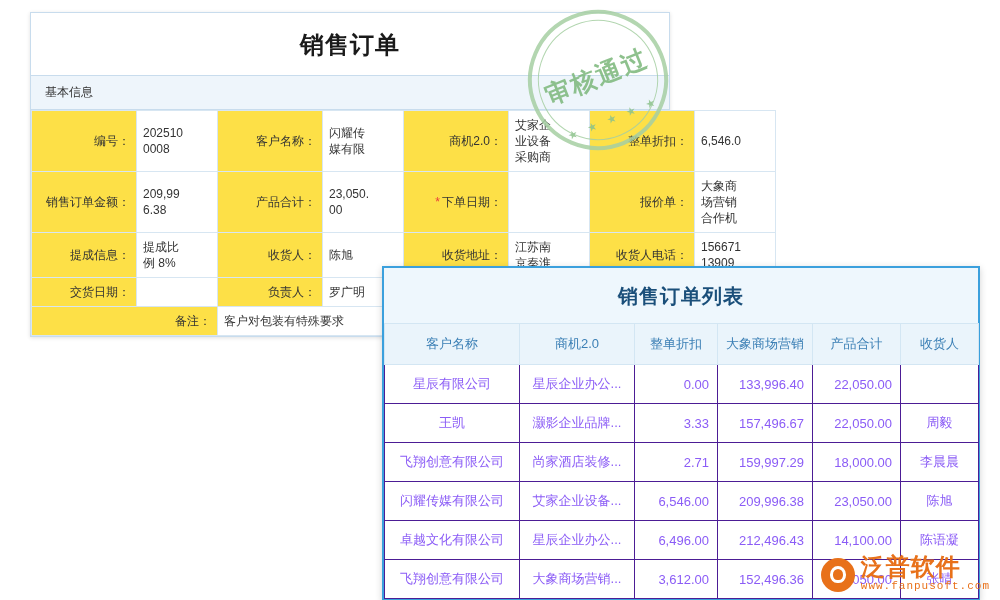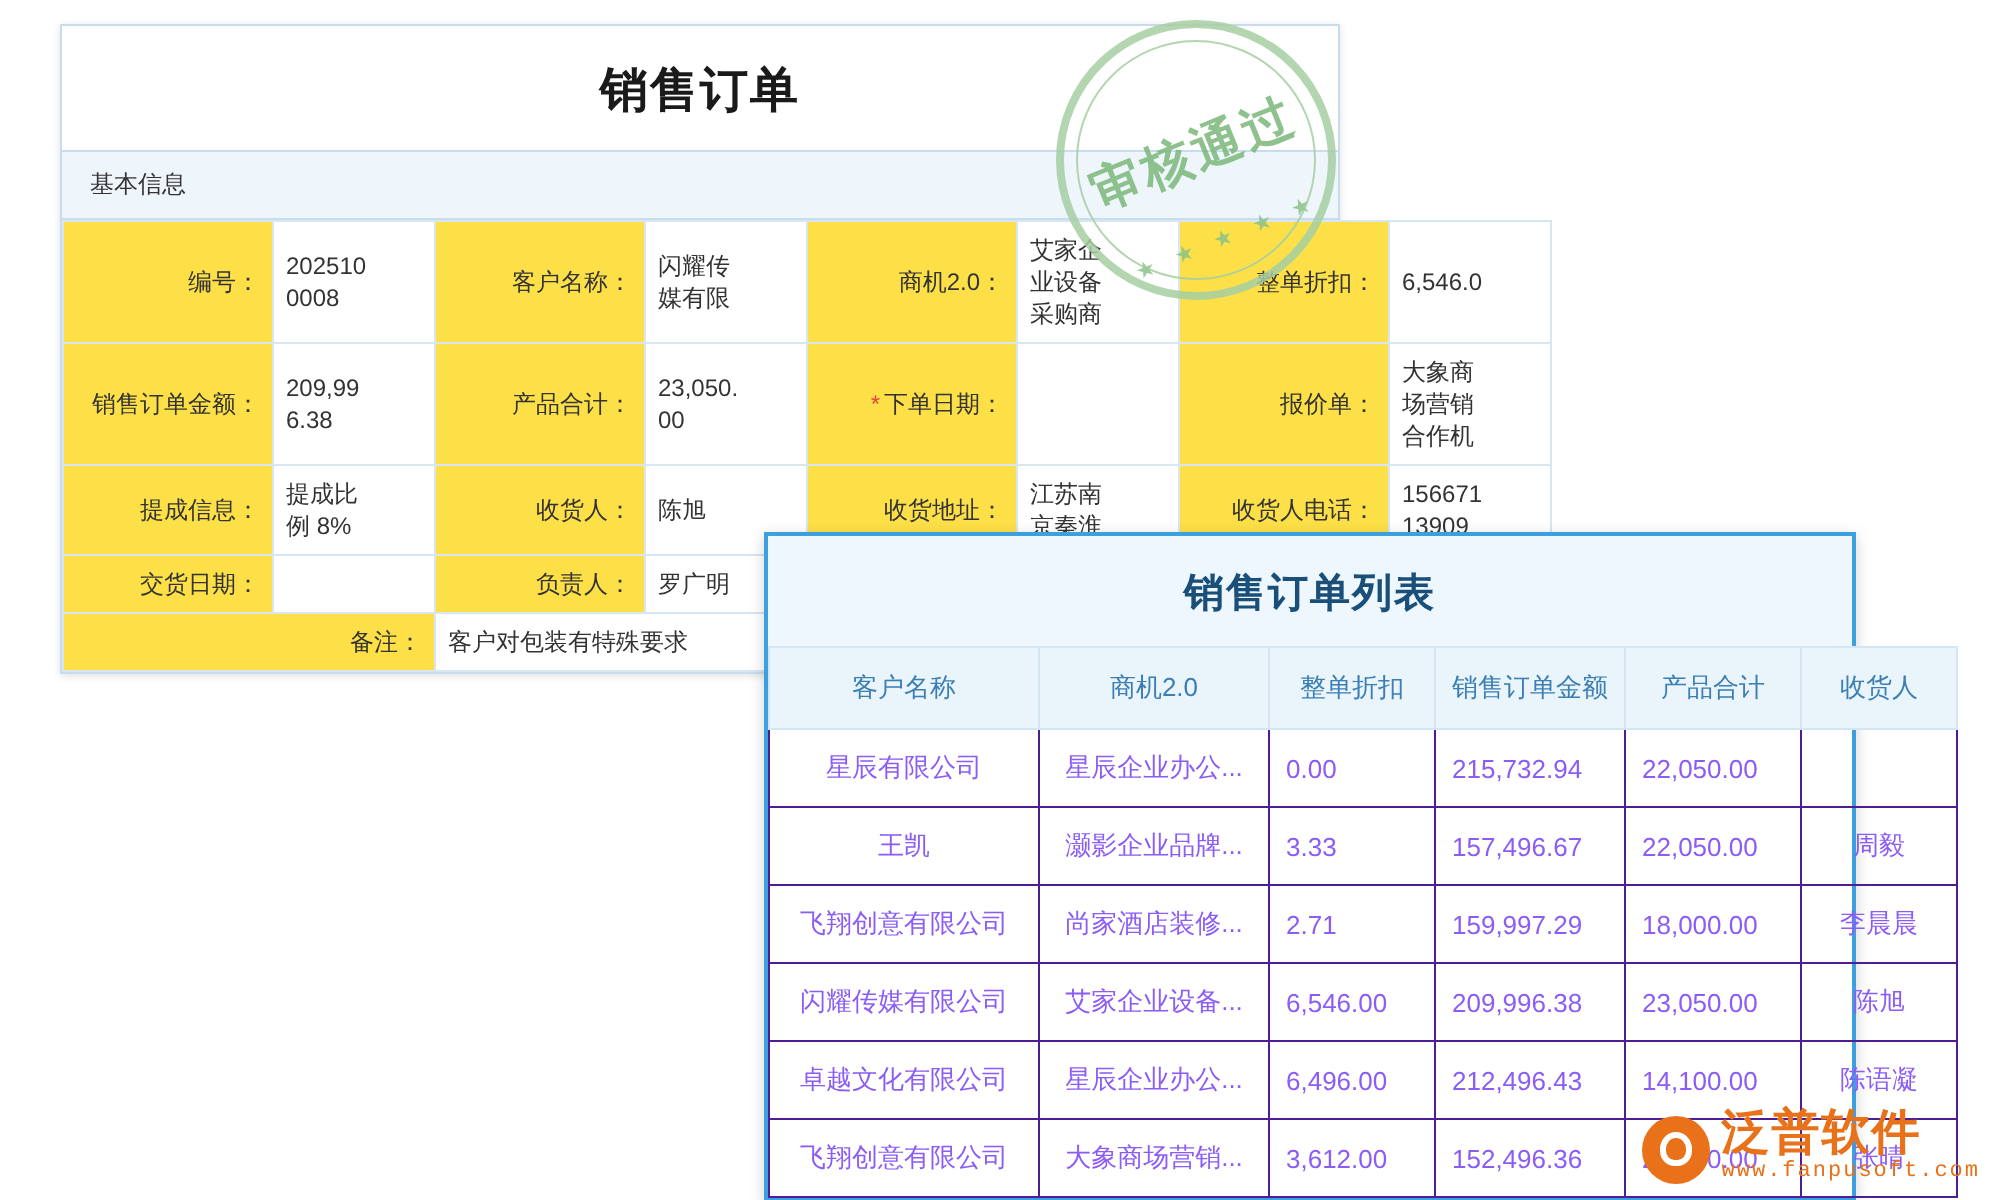--- a/index.html
+++ b/index.html
@@ -112,21 +112,21 @@
     font-size: 11px;
     color: #8cc28b;
     letter-spacing: 4px;
   }
 
   
   .list-panel {
     position: absolute;
     left: 382px;
     top: 266px;
-    width: 546px;
+    width: 598px;
     background: #ffffff;
     border: 2px solid #3ba0dd;
     box-shadow: 0 2px 7px rgba(0,0,0,0.18);
     box-sizing: border-box;
   }
   .list-title {
     text-align: center;
     font-size: 20px;
     font-weight: bold;
     color: #1a4f7a;
@@ -150,21 +150,21 @@
   }
   table.list td {
     border: 1px solid #4c1d95;
     font-size: 13px;
     padding: 10px 8px;
     color: #8b5cf6;
     height: 17px;
   }
   td.c-name { color: #2b8fd6; text-align: center; }
   td.c-biz  { color: #2b8fd6; text-align: center; overflow: hidden; white-space: nowrap; text-overflow: ellipsis; }
-  td.c-num  { color: #333; }
+  td.c-num  { text-align: right; color: #333; }
   td.c-ctr  { text-align: center; color: #333; }
 
   
   .watermark {
     position: absolute;
     right: 10px;
     bottom: 8px;
     display: flex;
     align-items: flex-start;
     gap: 6px;
@@ -268,31 +268,31 @@
       <col style="width:83px">
       <col style="width:95px">
       <col style="width:88px">
       <col style="width:78px">
     </colgroup>
     <thead>
       <tr>
         <th>客户名称</th>
         <th>商机2.0</th>
         <th>整单折扣</th>
-        <th>销售订单金额</th>
+        <th>大象商场营销</th>
         <th>产品合计</th>
         <th>收货人</th>
       </tr>
     </thead>
     <tbody>
       <tr>
         <td class="c-name">星辰有限公司</td>
         <td class="c-biz">星辰企业办公...</td>
         <td class="c-num">0.00</td>
-        <td class="c-num">215,732.94</td>
+        <td class="c-num">133,996.40</td>
         <td class="c-num">22,050.00</td>
         <td class="c-ctr"></td>
       </tr>
       <tr>
         <td class="c-name">王凯</td>
         <td class="c-biz">灏影企业品牌...</td>
         <td class="c-num">3.33</td>
         <td class="c-num">157,496.67</td>
         <td class="c-num">22,050.00</td>
         <td class="c-ctr">周毅</td>

